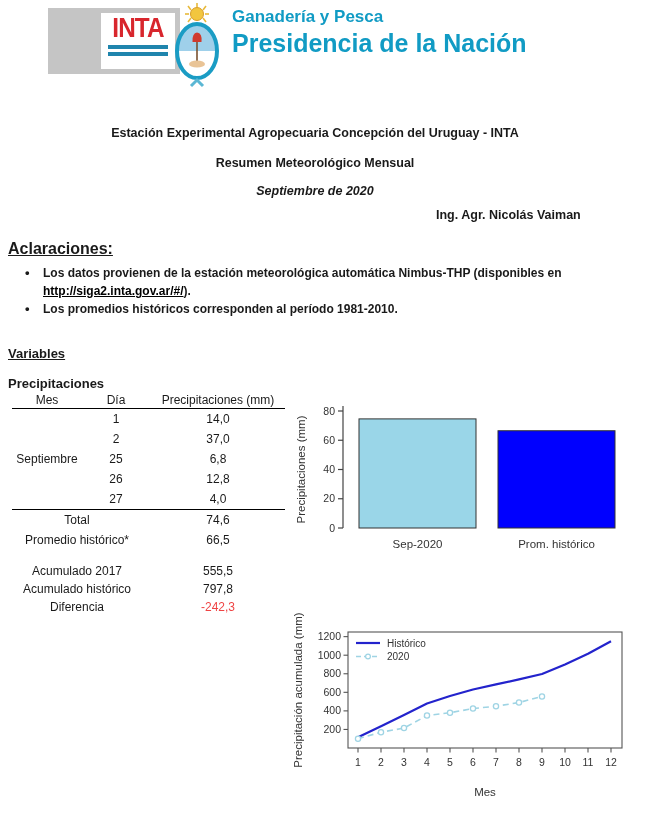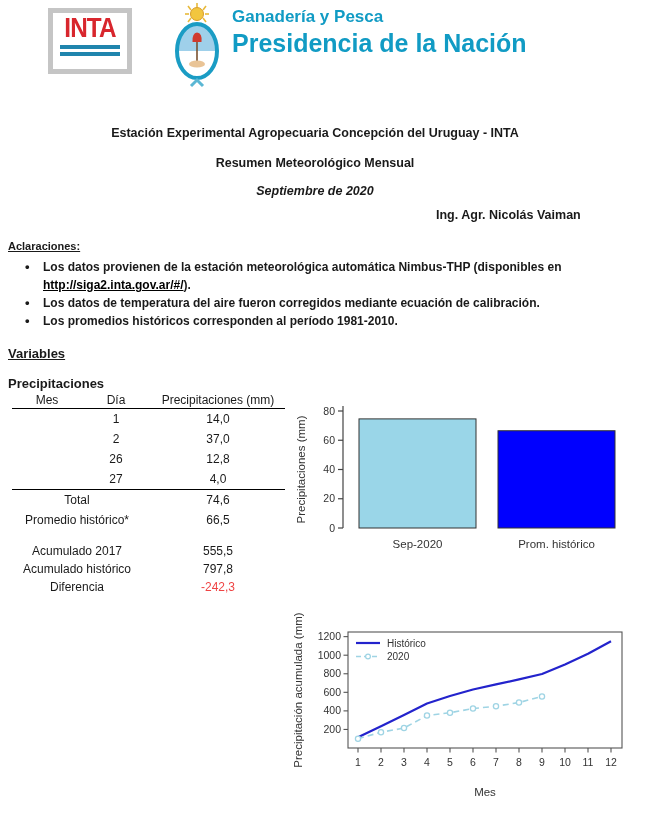--- a/index.html
+++ b/index.html
@@ -1,38 +1,38 @@
 <!DOCTYPE html>
 <html><head>
 <meta charset="utf-8">
 <style>
   html,body{margin:0;padding:0;background:#fff;}
   .page{position:relative;width:652px;height:840px;background:#fff;overflow:hidden;
         font-family:"Liberation Sans","DejaVu Sans",sans-serif;color:#1a1a1a;}
 
   
   .inta-logo{position:absolute;left:48px;top:8px;width:84px;height:66px;background:#c5c5c5;
-             display:flex;align-items:center;justify-content:center;}
+             display:flex;align-items:center;justify-content:center;padding-left:48px;}
   .inta-inner{width:74px;height:56px;background:#fff;box-sizing:border-box;padding-top:3px;}
   .inta-text{font-weight:bold;font-size:27px;line-height:0.95;color:#d8262d;text-align:center;
              transform:scaleX(.9);letter-spacing:-1px;}
   .inta-stripe{height:4px;background:#1f85ad;margin:3px 7px 0;}
   .coa{position:absolute;left:168px;top:2px;}
   .ministry{position:absolute;left:232px;top:7px;color:#119bc4;font-weight:bold;}
   .ministry .l1{font-size:17px;line-height:1.18;}
   .ministry .l3{font-size:25px;line-height:1.05;margin-top:3px;}
 
   
   .title{position:absolute;left:0;width:630px;text-align:center;font-weight:bold;font-size:12.5px;}
   .t1{top:126px;} .t2{top:156px;} .t3{top:184px;font-style:italic;}
   .author{position:absolute;left:436px;top:208px;font-weight:bold;font-size:12.5px;}
 
   
   .aclar{position:absolute;left:8px;top:240px;width:630px;font-size:12px;font-weight:bold;}
-  .aclar .head{font-size:11px;text-decoration:underline;}
+  .aclar .head{font-size:16px;text-decoration:underline;}
   .aclar ul{list-style:none;margin:6px 0 0;padding:0;}
   .aclar li{position:relative;padding-left:35px;line-height:18px;}
   .aclar li::before{content:"\2022";position:absolute;left:17px;font-size:13px;}
   .aclar a{color:#000000;text-decoration:underline;font-weight:bold;}
 
   
   .sec{position:absolute;left:8px;font-weight:bold;font-size:13px;}
   .variables{top:346px;text-decoration:underline;}
   .precip-head{top:376px;}
 
@@ -102,21 +102,20 @@
   <div class="title t3">Septiembre de 2020</div>
   <div class="author">Ing. Agr. Nicolás Vaiman</div>
 
   <div class="aclar">
     <div class="head">Aclaraciones:</div>
     <ul>
       <li>
         <span>Los datos provienen de la estación meteorológica automática Nimbus-THP (disponibles en</span><br>
         <a href="#">http://siga2.inta.gov.ar/#/</a><span>).</span>
       </li>
-      <li>Los datos de temperatura del aire fueron corregidos mediante ecuación de calibración.</li>
       <li>Los promedios históricos corresponden al período 1981-2010.</li>
     </ul>
   </div>
 
   <div class="sec variables">Variables</div>
   <div class="sec precip-head">Precipitaciones</div>
 
   <div class="ptable">
     <div class="trow hrow">
       <div class="c1">Mes</div>
@@ -127,20 +126,25 @@
 
     <div class="trow drow">
       <div class="c1"></div>
       <div class="c2">1</div>
       <div class="c3">14,0</div>
     </div>
     <div class="trow drow">
       <div class="c1"></div>
       <div class="c2">2</div>
       <div class="c3">37,0</div>
+    </div>
+    <div class="trow drow">
+      <div class="c1">Septiembre</div>
+      <div class="c2">25</div>
+      <div class="c3">6,8</div>
     </div>
     <div class="trow drow">
       <div class="c1"></div>
       <div class="c2">26</div>
       <div class="c3">12,8</div>
     </div>
     <div class="trow drow">
       <div class="c1"></div>
       <div class="c2">27</div>
       <div class="c3">4,0</div>

